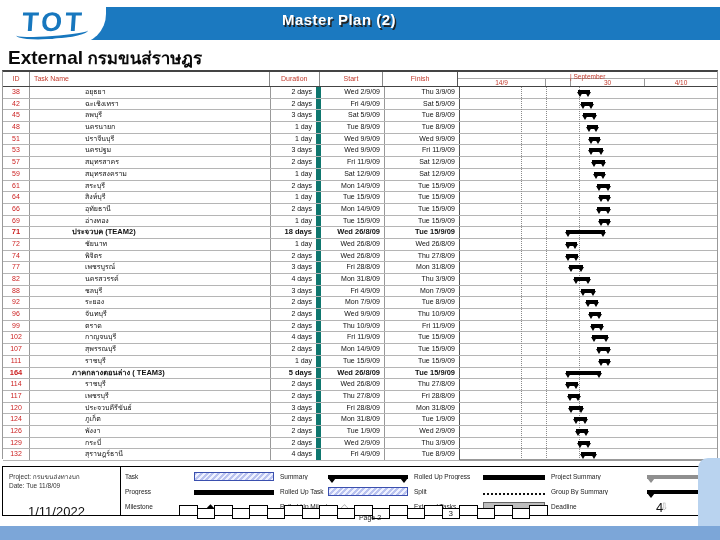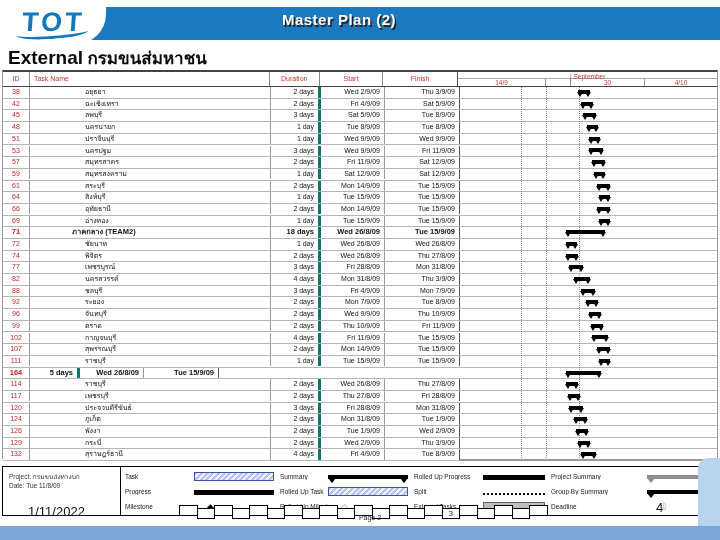--- a/index.html
+++ b/index.html
@@ -40,25 +40,25 @@
   .gantt-head { width:259px; display:flex; flex-direction:column; }
   .tier1 { position:relative; height:8px; border-bottom:1px solid #aaa; }
   .month-label { position:absolute; left:112px; top:1px; font-size:6.5px; color:#c0392b; white-space:nowrap; }
   .tier2 { display:flex; height:7px; }
   .t2c { font-size:6.5px; line-height:7px; color:#c0392b; text-align:center; overflow:hidden; }
   .t2c + .t2c { border-left:1px solid #999; }
   .t2-a { width:87px; } .t2-b { width:25px; } .t2-c { width:74px; } .t2-d { width:73px; }
 
   .pbody { position:relative; height:374px; overflow:hidden; }
   .trow { display:flex; height:11.6875px; border-bottom:1px solid #b5b5b5; line-height:10.5px;
-          white-space:nowrap; color:#111;align-items:center; }
+          white-space:nowrap; color:#111; }
   .trow span { overflow:hidden; }
   .c-id  { width:27px; text-align:center; color:#cc2222; border-right:1px solid #999; }
   .c-name{ width:241px; padding-left:55px; border-right:1px solid #999; }
-  .c-dur { width:50px; text-align:right; padding-right:4px; border-right:3px solid #0f766e; }
+  .c-dur { width:50px; text-align:right; padding-right:4px; border-right:5px solid #0f766e; }
   .c-start{ width:64px; text-align:right; padding-right:4px; border-right:1px solid #999; }
   .c-fin { width:75px; text-align:right; padding-right:4px; border-right:1px solid #555; }
   .trow.sum { font-weight:bold; font-size:7.5px; }
   .trow.sum .c-name { padding-left:42px; }
 
   .gantt-body { position:absolute; left:457px; top:0; width:259px; height:374px; }
   .gdot { position:absolute; top:0; bottom:3px; width:0; border-left:1px dotted #8a8a8a; }
   .gbar { position:absolute; height:4px; background:#000; }
   .gbar::before, .gbar::after { content:''; position:absolute; top:2px; width:0; height:0;
          border:3.5px solid transparent; border-top:5px solid #000; }
@@ -118,21 +118,21 @@
   <div class="band"></div>
   <div class="logo-box">
     <span class="logo-text">TOT</span>
     <span class="logo-swoosh"></span>
   </div>
   <div class="slide-title">Master Plan (2)</div>
   <div class="notch"></div>
 
   <div class="proj-heading">
     <span class="ph-en">External</span>
-    <span class="ph-th">กรมขนส่มหาชน</span>
+    <span class="ph-th">กรมขนส่ราษฎร</span>
   </div>
 
   <div class="plan">
     <div class="phead">
       <span class="hc h-id">ID</span>
       <span class="hc h-name">Task Name</span>
       <span class="hc h-dur">Duration</span>
       <span class="hc h-start">Start</span>
       <span class="hc h-fin">Finish</span>
       <span class="gantt-head">
@@ -228,21 +228,21 @@
           </div>
           <div class="trow">
             <span class="c-id">69</span>
             <span class="c-name">อ่างทอง</span>
             <span class="c-dur">1 day</span>
             <span class="c-start">Tue 15/9/09</span>
             <span class="c-fin">Tue 15/9/09</span>
           </div>
           <div class="trow sum">
             <span class="c-id">71</span>
-            <span class="c-name">ภาคกลาง (TEAM2)</span>
+            <span class="c-name">ประจวบค (TEAM2)</span>
             <span class="c-dur">18 days</span>
             <span class="c-start">Wed 26/8/09</span>
             <span class="c-fin">Tue 15/9/09</span>
           </div>
           <div class="trow">
             <span class="c-id">72</span>
             <span class="c-name">ชัยนาท</span>
             <span class="c-dur">1 day</span>
             <span class="c-start">Wed 26/8/09</span>
             <span class="c-fin">Wed 26/8/09</span>
@@ -312,20 +312,21 @@
           </div>
           <div class="trow">
             <span class="c-id">111</span>
             <span class="c-name">ราชบุรี</span>
             <span class="c-dur">1 day</span>
             <span class="c-start">Tue 15/9/09</span>
             <span class="c-fin">Tue 15/9/09</span>
           </div>
           <div class="trow sum">
             <span class="c-id">164</span>
+            <span class="c-name">ภาคกลางตอนล่าง ( TEAM3)</span>
             <span class="c-dur">5 days</span>
             <span class="c-start">Wed 26/8/09</span>
             <span class="c-fin">Tue 15/9/09</span>
           </div>
           <div class="trow">
             <span class="c-id">114</span>
             <span class="c-name">ราชบุรี</span>
             <span class="c-dur">2 days</span>
             <span class="c-start">Wed 26/8/09</span>
             <span class="c-fin">Thu 27/8/09</span>

